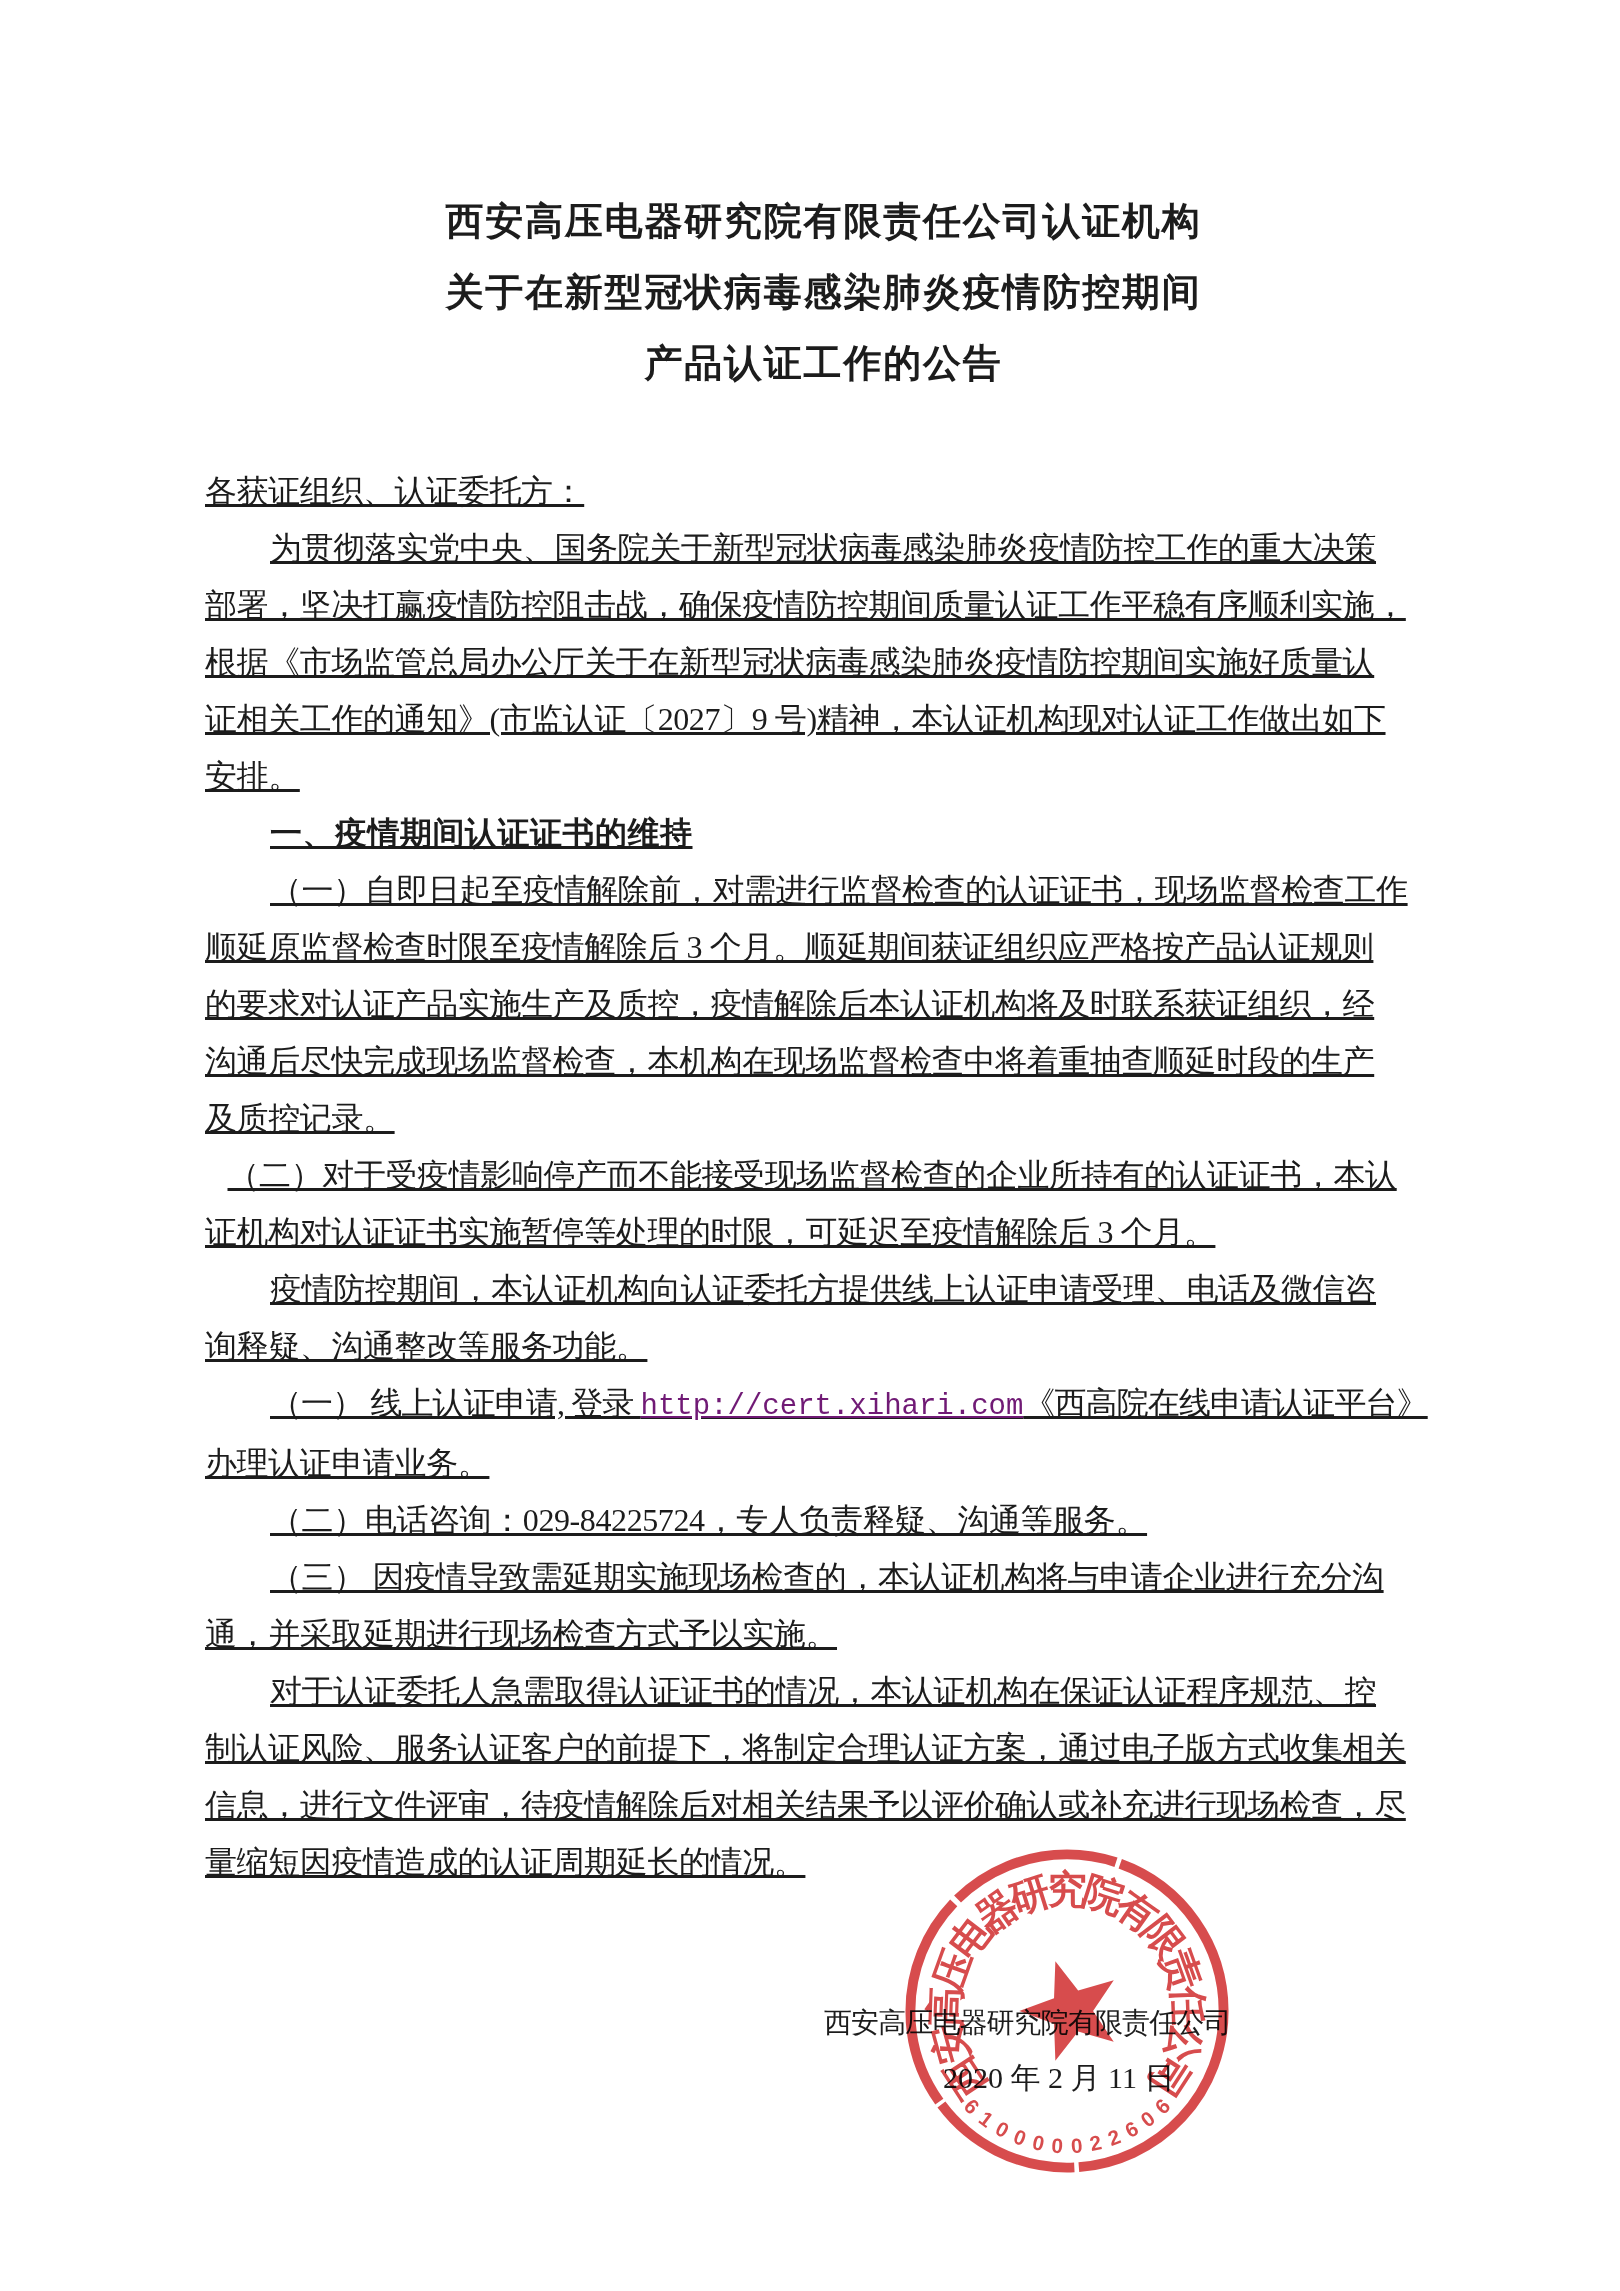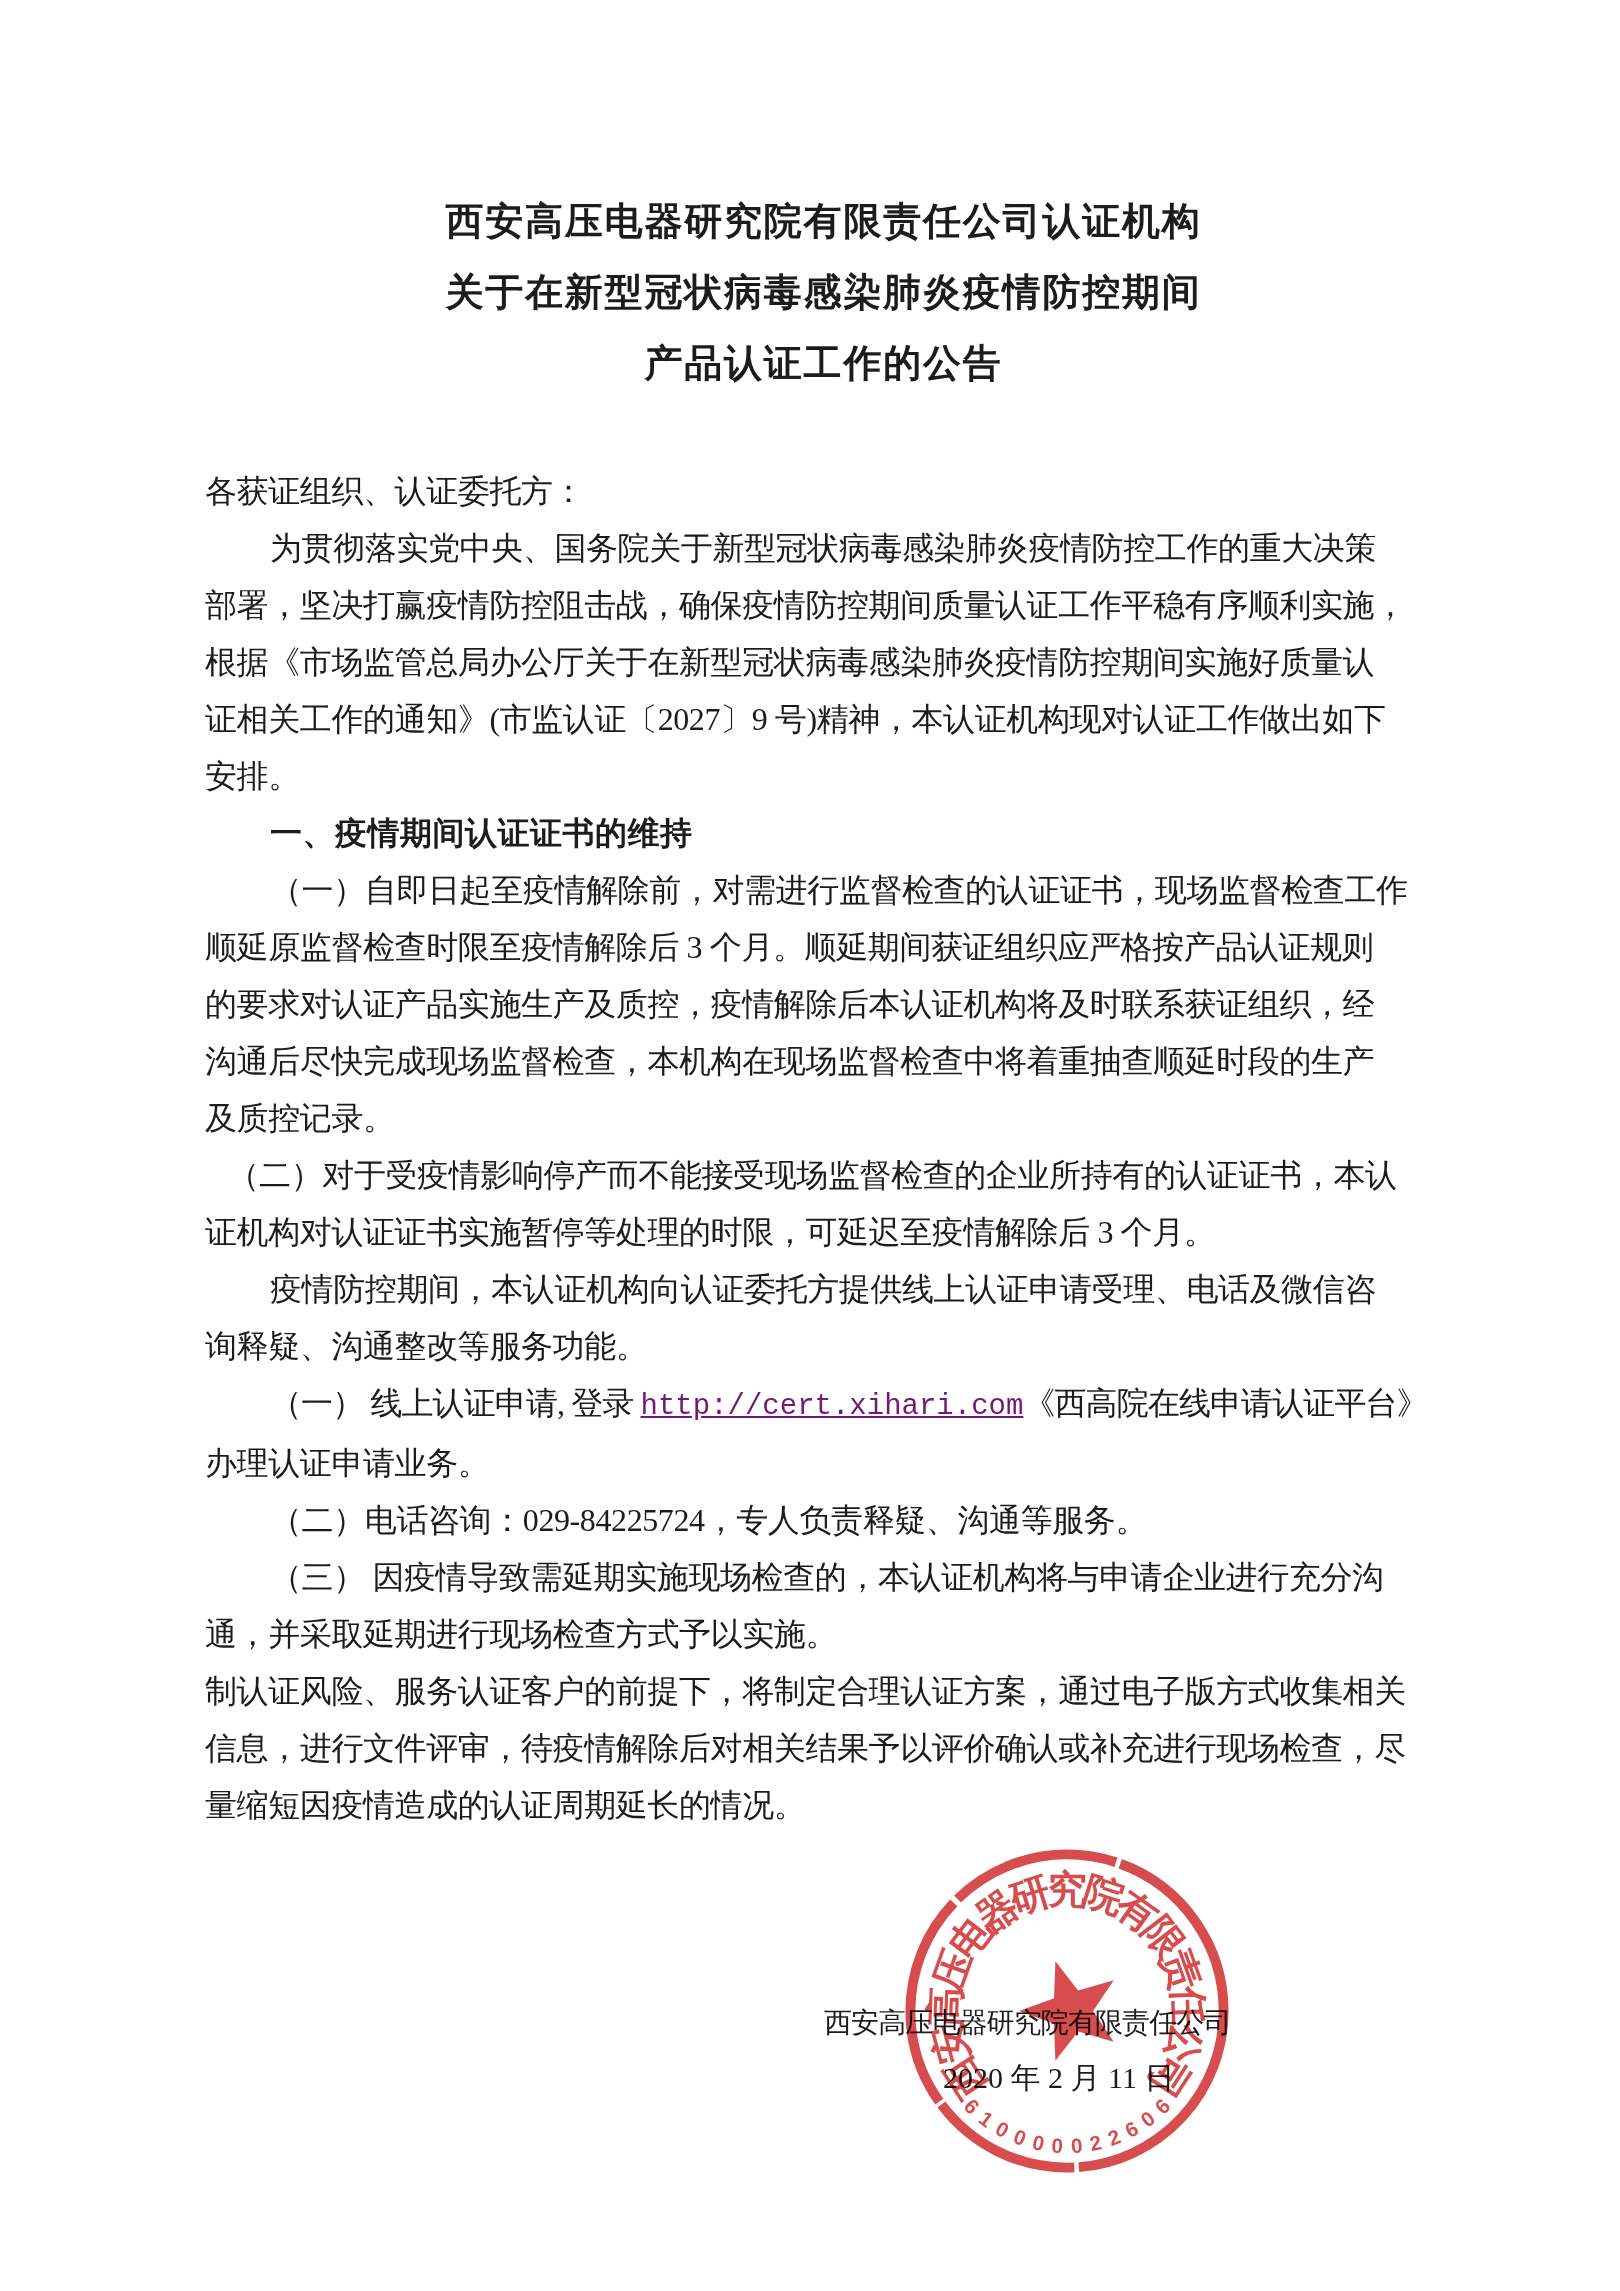--- a/index.html
+++ b/index.html
@@ -22,21 +22,21 @@
     white-space:nowrap;
   }
   .body{
     position:absolute;
     left:205px;top:463px;
     width:1224px;
     font-size:32px;
     letter-spacing:-0.4px;
     line-height:57px;
   }
-  .line{white-space:nowrap;}
+  .line{white-space:nowrap;text-decoration:underline;}
   .ind{text-indent:65px;}
   .ind-sm{text-indent:22.5px;}
   .bold-head{
     font-family:"Liberation Sans","DejaVu Sans",sans-serif;
     font-weight:700;
     letter-spacing:0.5px;
   }
   .link-line{letter-spacing:-0.9px;}
   .doc-link{
     font-family:"Liberation Mono","DejaVu Sans Mono",monospace;
@@ -105,20 +105,21 @@
     <div class="line">证机构对认证证书实施暂停等处理的时限，可延迟至疫情解除后 3 个月。</div>
     <div class="line ind">疫情防控期间，本认证机构向认证委托方提供线上认证申请受理、电话及微信咨</div>
     <div class="line">询释疑、沟通整改等服务功能。</div>
     <div class="line ind link-line">
       <span>（一） 线上认证申请, 登录 </span><a href="#" class="doc-link" style="color: #701a75;">http://cert.xihari.com</a><span>《西高院在线申请认证平台》</span>
     </div>
     <div class="line">办理认证申请业务。</div>
     <div class="line ind">（二）电话咨询：029-84225724，专人负责释疑、沟通等服务。</div>
     <div class="line ind">（三） 因疫情导致需延期实施现场检查的，本认证机构将与申请企业进行充分沟</div>
     <div class="line">通，并采取延期进行现场检查方式予以实施。</div>
+    <div class="line ind">对于认证委托人急需取得认证证书的情况，本认证机构在保证认证程序规范、控</div>
     <div class="line">制认证风险、服务认证客户的前提下，将制定合理认证方案，通过电子版方式收集相关</div>
     <div class="line">信息，进行文件评审，待疫情解除后对相关结果予以评价确认或补充进行现场检查，尽</div>
     <div class="line">量缩短因疫情造成的认证周期延长的情况。</div>
   </div>
 
   <div class="sig-company">西安高压电器研究院有限责任公司</div>
   <div class="sig-date">2020 年 2 月 11 日</div>
 
   <svg class="seal" viewBox="-190 -190 380 380" xmlns="http://www.w3.org/2000/svg" style="color: rgb(212, 61, 62);">
     <circle r="174" fill="none" stroke="currentColor" stroke-width="11" stroke-dasharray="300 5 170 4 240 6 190 5" stroke-dashoffset="40"></circle>

